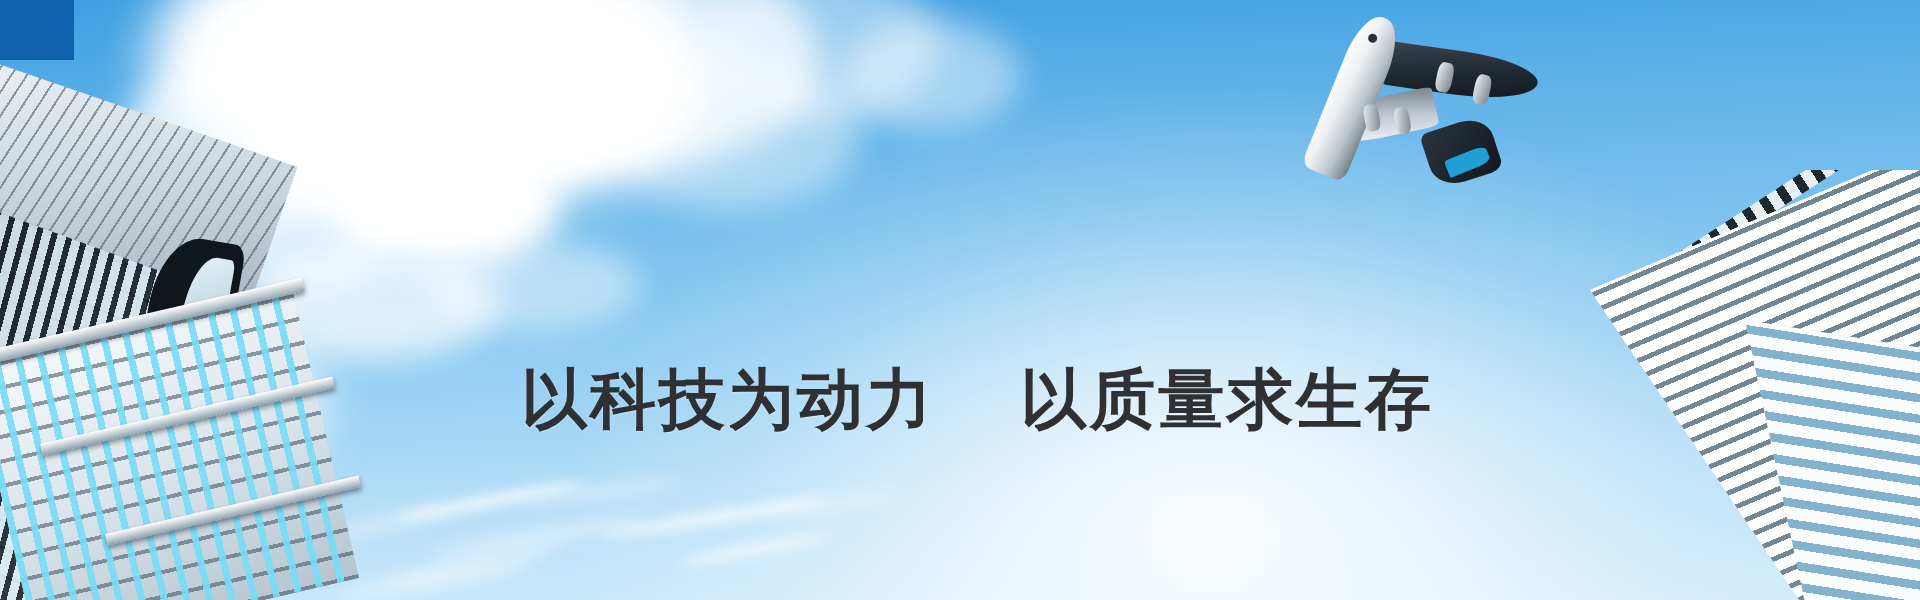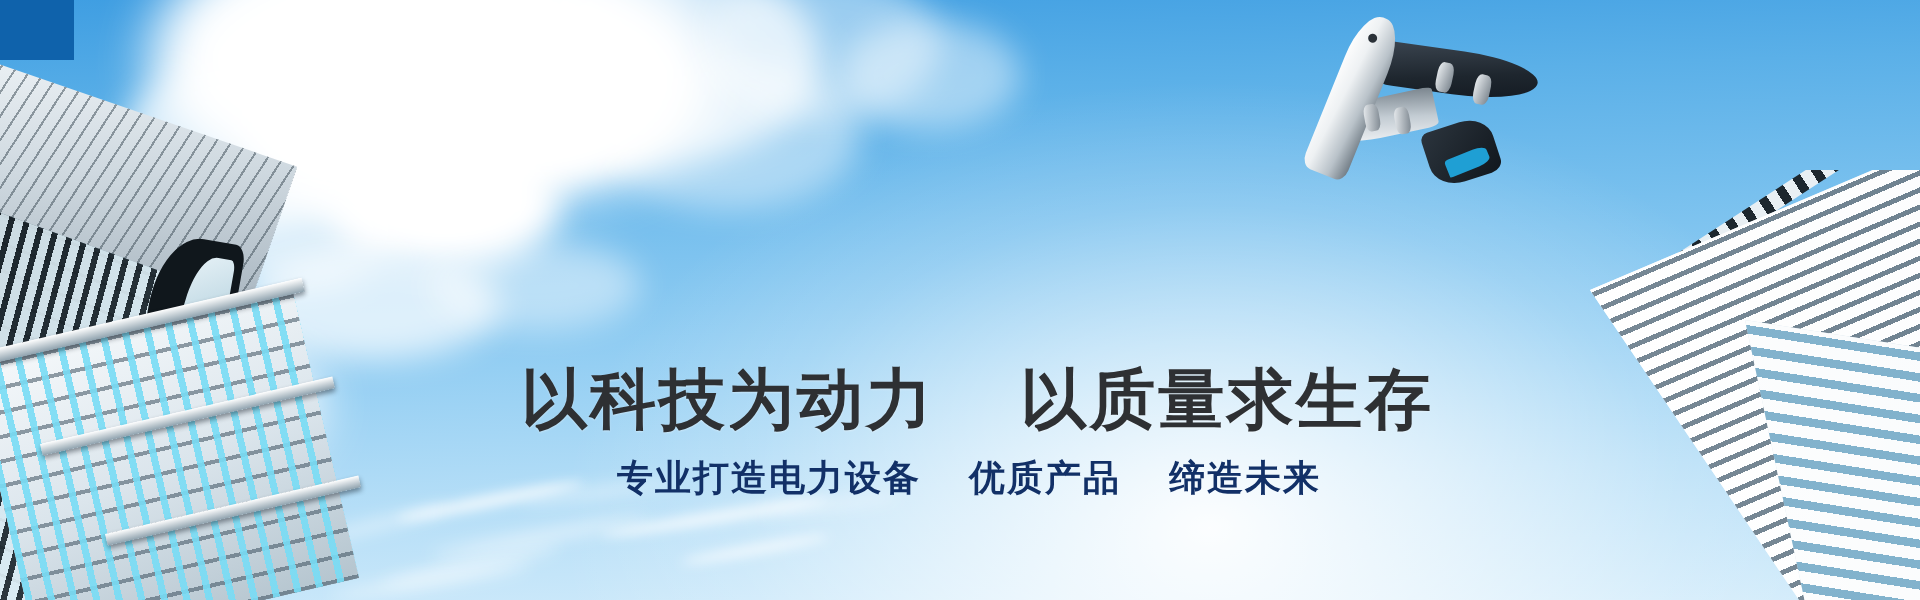--- a/index.html
+++ b/index.html
@@ -355,17 +355,14 @@
     <div class="p-part engine eng1"></div>
     <div class="p-part engine eng2"></div>
     <div class="p-part engine eng3"></div>
     <div class="p-part engine eng4"></div>
     <div class="p-part nosewin"></div>
   </div>
 
   <div class="headline">
     <span class="hl-offset">以科技为动力    以质量求生存</span>
   </div>
-  <div class="subline">
-    <span class="sl-offset">专业打造电力设备    优质产品    缔造未来</span>
-  </div>
 
 </div>
 
 </body></html>

